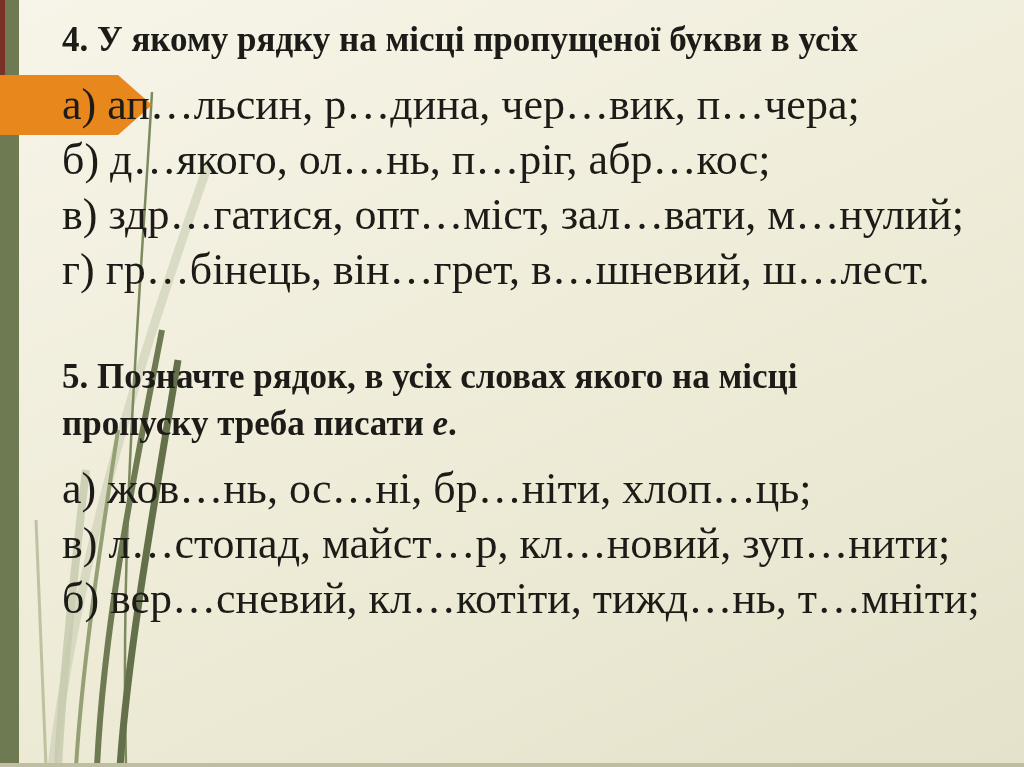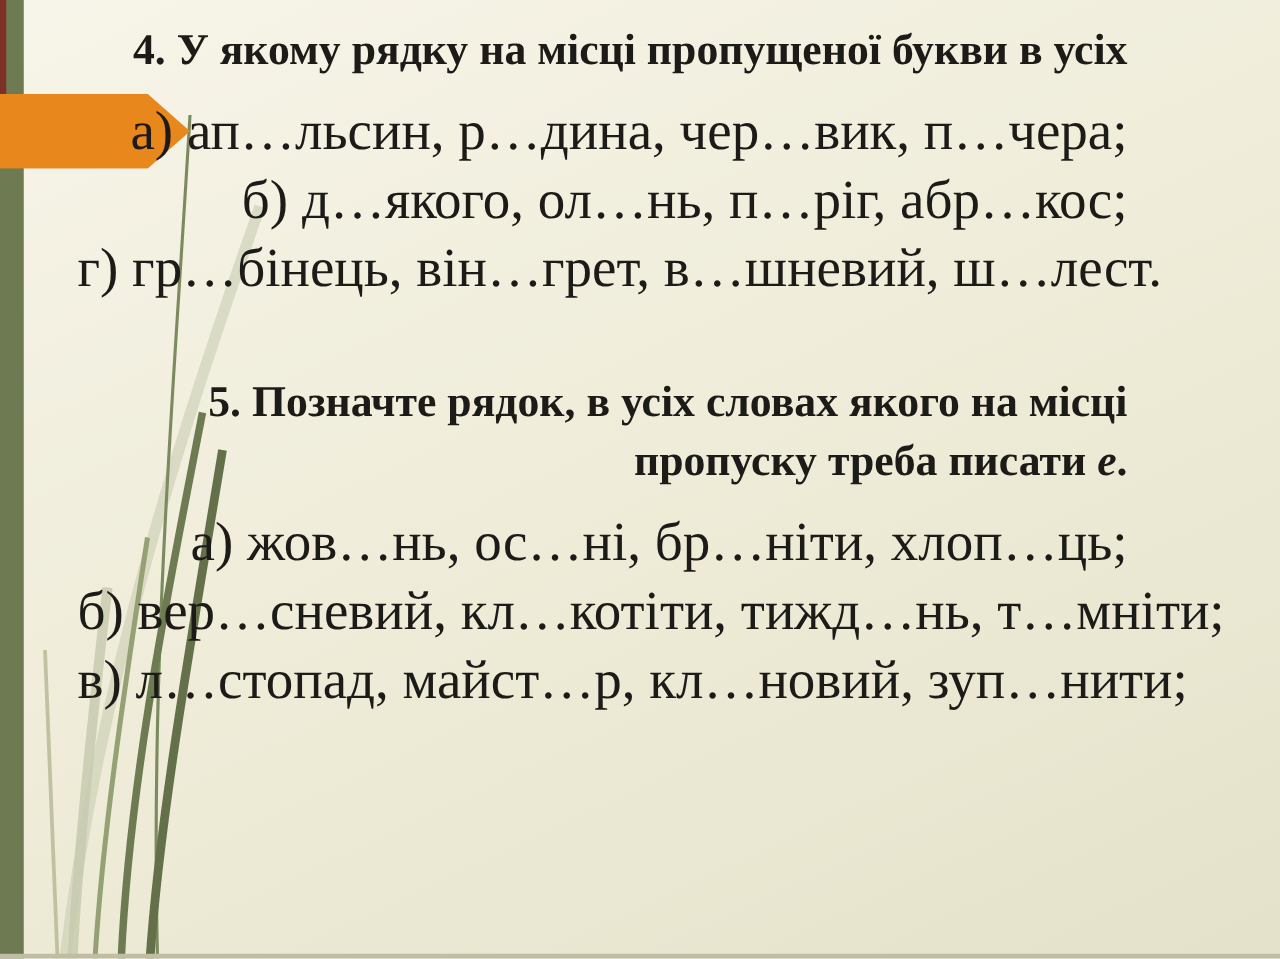--- a/index.html
+++ b/index.html
@@ -26,21 +26,21 @@
   .arrow{
     position:absolute;left:0;top:75px;width:152px;height:60px;
     background:var(--c-orange,#e8871c);
     clip-path:polygon(0 0,118px 0,100% 50%,118px 100%,0 100%);
   }
   .bottom-strip{
     position:absolute;left:0;bottom:0;width:100%;height:4px;
     background:var(--c-bottom_edge,#bfbda2);
   }
   .content{
-    position:absolute;left:62px;top:16px;width:840px;text-align:right;
+    position:absolute;left:62px;top:16px;width:840px;
   }
   .q-title{
     font-size:35px;font-weight:bold;line-height:47px;margin:0;
   }
   .q-title .line{display:block;}
   .q-title .emph{font-style:italic;}
   .q-title.q5{margin-top:56px;}
   .options{margin:14px 0 0 0;padding:0;list-style:none;}
   .option{
     font-size:44px;line-height:55px;margin:0;white-space:nowrap;
@@ -69,28 +69,29 @@
 
   <div class="content">
 
     <h2 class="q-title">
       <span class="line">4. У якому рядку на місці пропущеної букви в усіх</span>
     </h2>
 
     <div class="options">
       <p class="option">а) ап…льсин, р…дина, чер…вик, п…чера;</p>
       <p class="option">б) д…якого, ол…нь, п…ріг, абр…кос;</p>
+      <p class="option">в) здр…гатися, опт…міст, зал…вати, м…нулий;</p>
       <p class="option">г) гр…бінець, він…грет, в…шневий, ш…лест.</p>
     </div>
 
     <h2 class="q-title q5">
       <span class="line">5. Позначте рядок, в усіх словах якого на місці</span>
       <span class="line"><span>пропуску треба писати </span><span class="emph">е</span><span>.</span></span>
     </h2>
 
     <div class="options">
       <p class="option">а) жов…нь, ос…ні, бр…ніти, хлоп…ць;</p>
+      <p class="option">в) л…стопад, майст…р, кл…новий, зуп…нити;</p>
       <p class="option">б) вер…сневий, кл…котіти, тижд…нь, т…мніти;</p>
-      <p class="option">в) л…стопад, майст…р, кл…новий, зуп…нити;</p>
     </div>
 
   </div>
 </div>
 
 </body></html>

